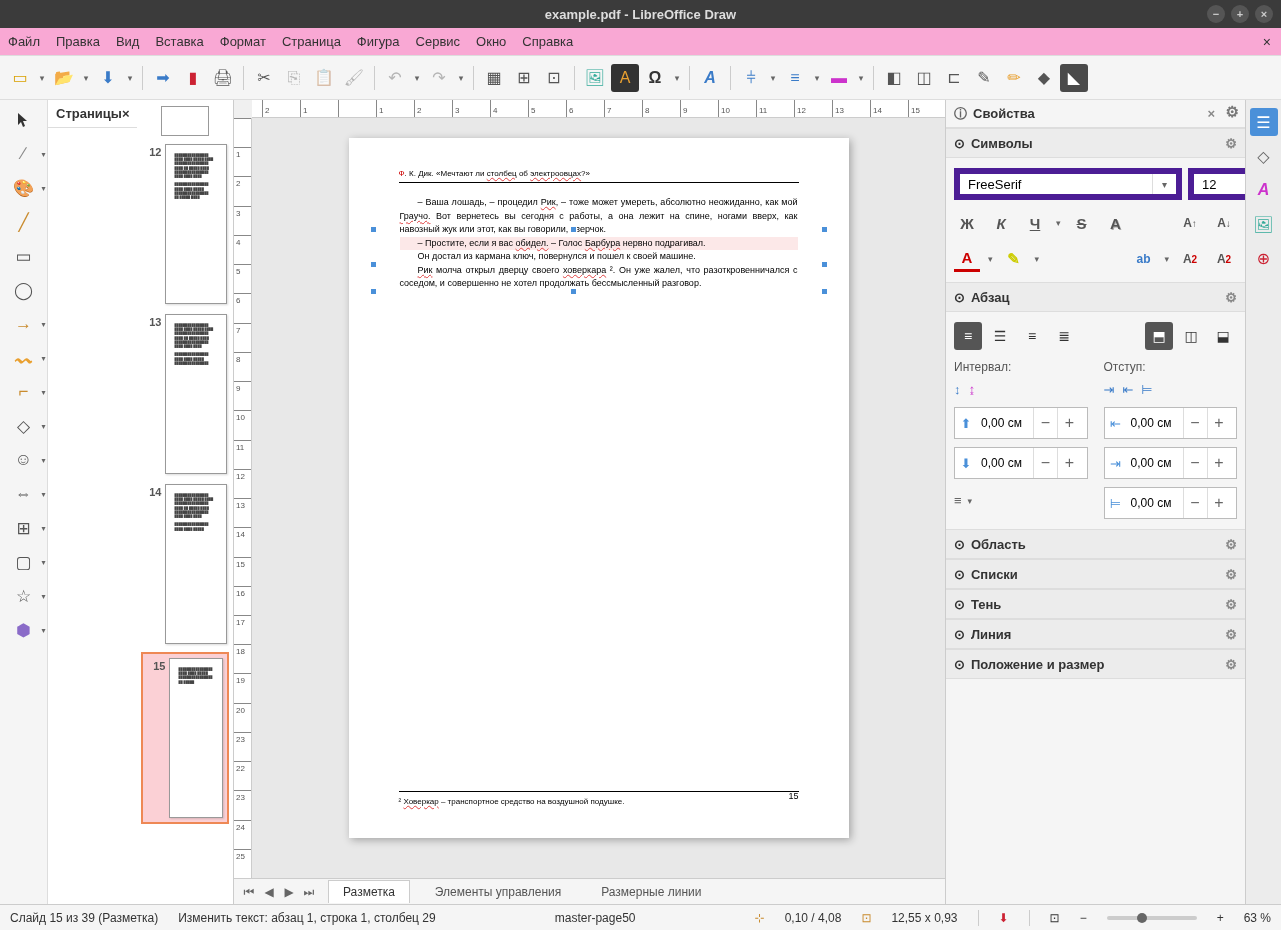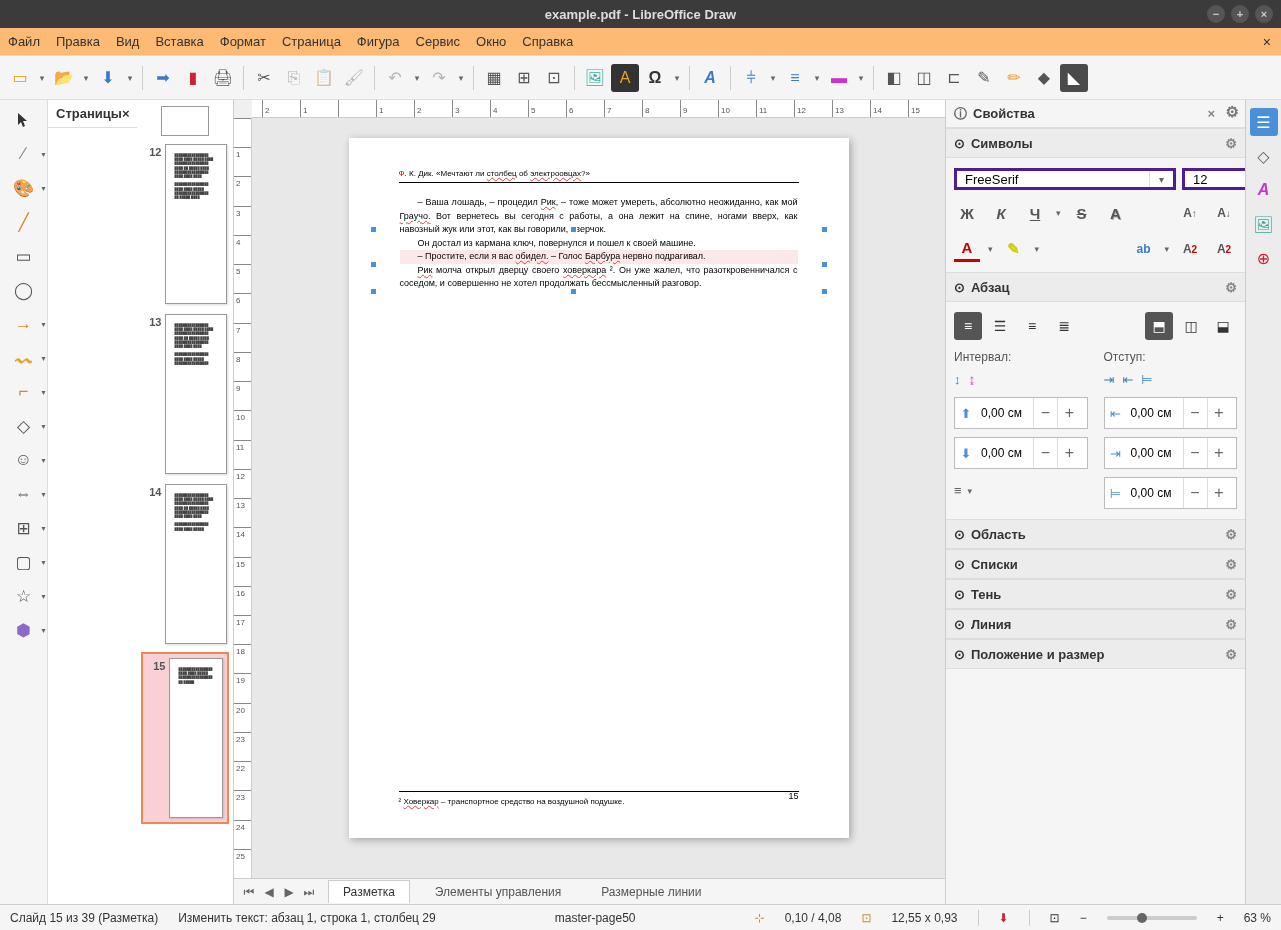--- a/index.html
+++ b/index.html
@@ -1,20 +1,20 @@
 <!DOCTYPE html>
 <html><head>
 <meta charset="utf-8">
 <style>
 *{box-sizing:border-box;margin:0;padding:0;font-family:"Liberation Sans",Arial,sans-serif}
 body{background:#f0f0f0;width:1281px;height:930px;overflow:hidden;font-size:13px;color:#333}
 .titlebar{background:#3b3b3b;height:28px;display:flex;align-items:center;justify-content:center;position:relative;color:#ddd;font-weight:bold}
 .win-btns{position:absolute;right:8px;display:flex;gap:6px}
 .win-btn{width:18px;height:18px;border-radius:50%;background:#555;display:flex;align-items:center;justify-content:center;color:#ccc;font-size:11px}
-.menubar{background:#fdba74;height:28px;display:flex;align-items:center;padding:0 8px;gap:16px;border-bottom:1px solid #ddd;position:relative}
+.menubar{background:#f9a8d4;height:28px;display:flex;align-items:center;padding:0 8px;gap:16px;border-bottom:1px solid #ddd;position:relative}
 .menu-item{cursor:pointer}
 .menubar .close{position:absolute;right:10px;font-size:14px;cursor:pointer}
 .toolbar{background:#f5f5f5;height:44px;display:flex;align-items:center;padding:0 6px;gap:2px;border-bottom:1px solid #ddd}
 .tb-btn{width:28px;height:28px;display:flex;align-items:center;justify-content:center;border-radius:3px;cursor:pointer;font-size:16px;color:#555;position:relative}
 .tb-btn.active{background:#4a4a4a;color:#fff}
 .tb-drop{width:12px;text-align:center;color:#666;font-size:9px;cursor:pointer}
 .tb-sep{width:1px;height:24px;background:#ccc;margin:0 4px}
 .main-area{display:flex;height:804px}
 .left-tools{width:48px;background:#f5f5f5;border-right:1px solid #ddd;display:flex;flex-direction:column;align-items:center;padding-top:8px;gap:10px}
 .lt-btn{width:28px;height:24px;display:flex;align-items:center;justify-content:center;cursor:pointer;font-size:17px;color:#555;position:relative}
@@ -45,21 +45,21 @@
 .nav-arrow{width:18px;height:18px;display:flex;align-items:center;justify-content:center;cursor:pointer;color:#666;font-size:12px}
 .tab{padding:4px 14px;background:#fff;border:1px solid #ccc;border-bottom:none;cursor:pointer;font-size:12px;margin-left:8px}
 .tab.inactive{background:transparent;border:1px solid transparent;color:#555}
 .right-panel{width:336px;background:#f5f5f5;border-left:1px solid #ccc;display:flex}
 .props{flex:1;display:flex;flex-direction:column;overflow-y:auto}
 .props-title{height:28px;display:flex;align-items:center;padding:0 8px;font-weight:bold;gap:6px;border-bottom:1px solid #ddd}
 .section-header{height:30px;display:flex;align-items:center;padding:0 8px;gap:6px;font-weight:bold;background:#ececec;border-top:1px solid #ddd;border-bottom:1px solid #ddd;cursor:pointer;position:relative}
 .section-gear{position:absolute;right:8px;color:#888;font-size:13px}
 .section-body{padding:10px 8px;display:flex;flex-direction:column;gap:10px}
 .font-row{display:flex;gap:6px}
-.combo{display:flex;border:3px solid #4c1d95;background:#fff;height:22px;align-items:flex-end}
+.combo{display:flex;border:6px solid #4c1d95;background:#fff;height:32px;align-items:flex-end}
 .combo input{border:none;outline:none;padding:0 8px;flex:1;font-size:13px;height:100%}
 .combo .drop{width:24px;display:flex;align-items:center;justify-content:center;border-left:1px solid #ddd;color:#666;cursor:pointer;font-size:10px;height:100%}
 .style-row{display:flex;gap:8px;align-items:center}
 .style-btn{width:26px;height:26px;display:flex;align-items:center;justify-content:center;cursor:pointer;font-weight:bold;font-size:15px;color:#555}
 .spacer{flex:1}
 .small-btn{font-size:12px}
 .para-row{display:flex;gap:4px}
 .align-btn{width:28px;height:28px;border:1px solid transparent;display:flex;align-items:center;justify-content:center;cursor:pointer;font-size:14px}
 .align-btn.active{background:#555;color:#fff;border-radius:3px}
 .spacing-section{display:flex;gap:16px}
@@ -263,22 +263,22 @@
           <div class="text-block" style="border:1px dashed transparent">
             <div class="sel-handle" style="left:-30px;top:30px"></div>
             <div class="sel-handle" style="left:170px;top:30px"></div>
             <div class="sel-handle" style="right:-30px;top:30px"></div>
             <div class="sel-handle" style="left:-30px;top:65px"></div>
             <div class="sel-handle" style="right:-30px;top:65px"></div>
             <div class="sel-handle" style="left:-30px;bottom:-4px"></div>
             <div class="sel-handle" style="left:170px;bottom:-4px"></div>
             <div class="sel-handle" style="right:-30px;bottom:-4px"></div>
             <p style="text-indent:18px;text-align:justify">– Ваша лошадь, – процедил <span class="sq-err">Рик</span>, – тоже может умереть, абсолютно неожиданно, как мой <span class="sq-err">Граучо.</span> Вот вернетесь вы сегодня с работы, а она лежит на спине, ногами вверх, как навозный жук или этот, как вы говорили, сверчок.</p>
+            <p style="text-indent:18px;background:#fce8e8">– Простите, если я вас <span class="sq-err">обидел.</span> – Голос <span class="sq-err">Барбура</span> нервно подрагивал.</p>
             <p style="text-indent:18px">Он достал из кармана ключ, повернулся и пошел к своей машине.</p>
-            <p style="text-indent:18px;background:#fce8e8">– Простите, если я вас <span class="sq-err">обидел.</span> – Голос <span class="sq-err">Барбура</span> нервно подрагивал.</p>
             <p style="text-indent:18px;text-align:justify"><span class="sq-err">Рик</span> молча открыл дверцу своего <span class="sq-err">ховеркара</span> ². Он уже жалел, что разоткровенничался с соседом, и совершенно не хотел продолжать бессмысленный разговор.</p>
           </div>
           <div class="page-foot">² <span class="sq-err">Ховеркар</span> – транспортное средство на воздушной подушке.</div>
           <div class="page-num-ft">15</div>
         </div>
       </div>
     </div>
     <div class="tabs-bar">
       <div class="nav-arrow">⏮</div>
       <div class="nav-arrow">◀</div>

